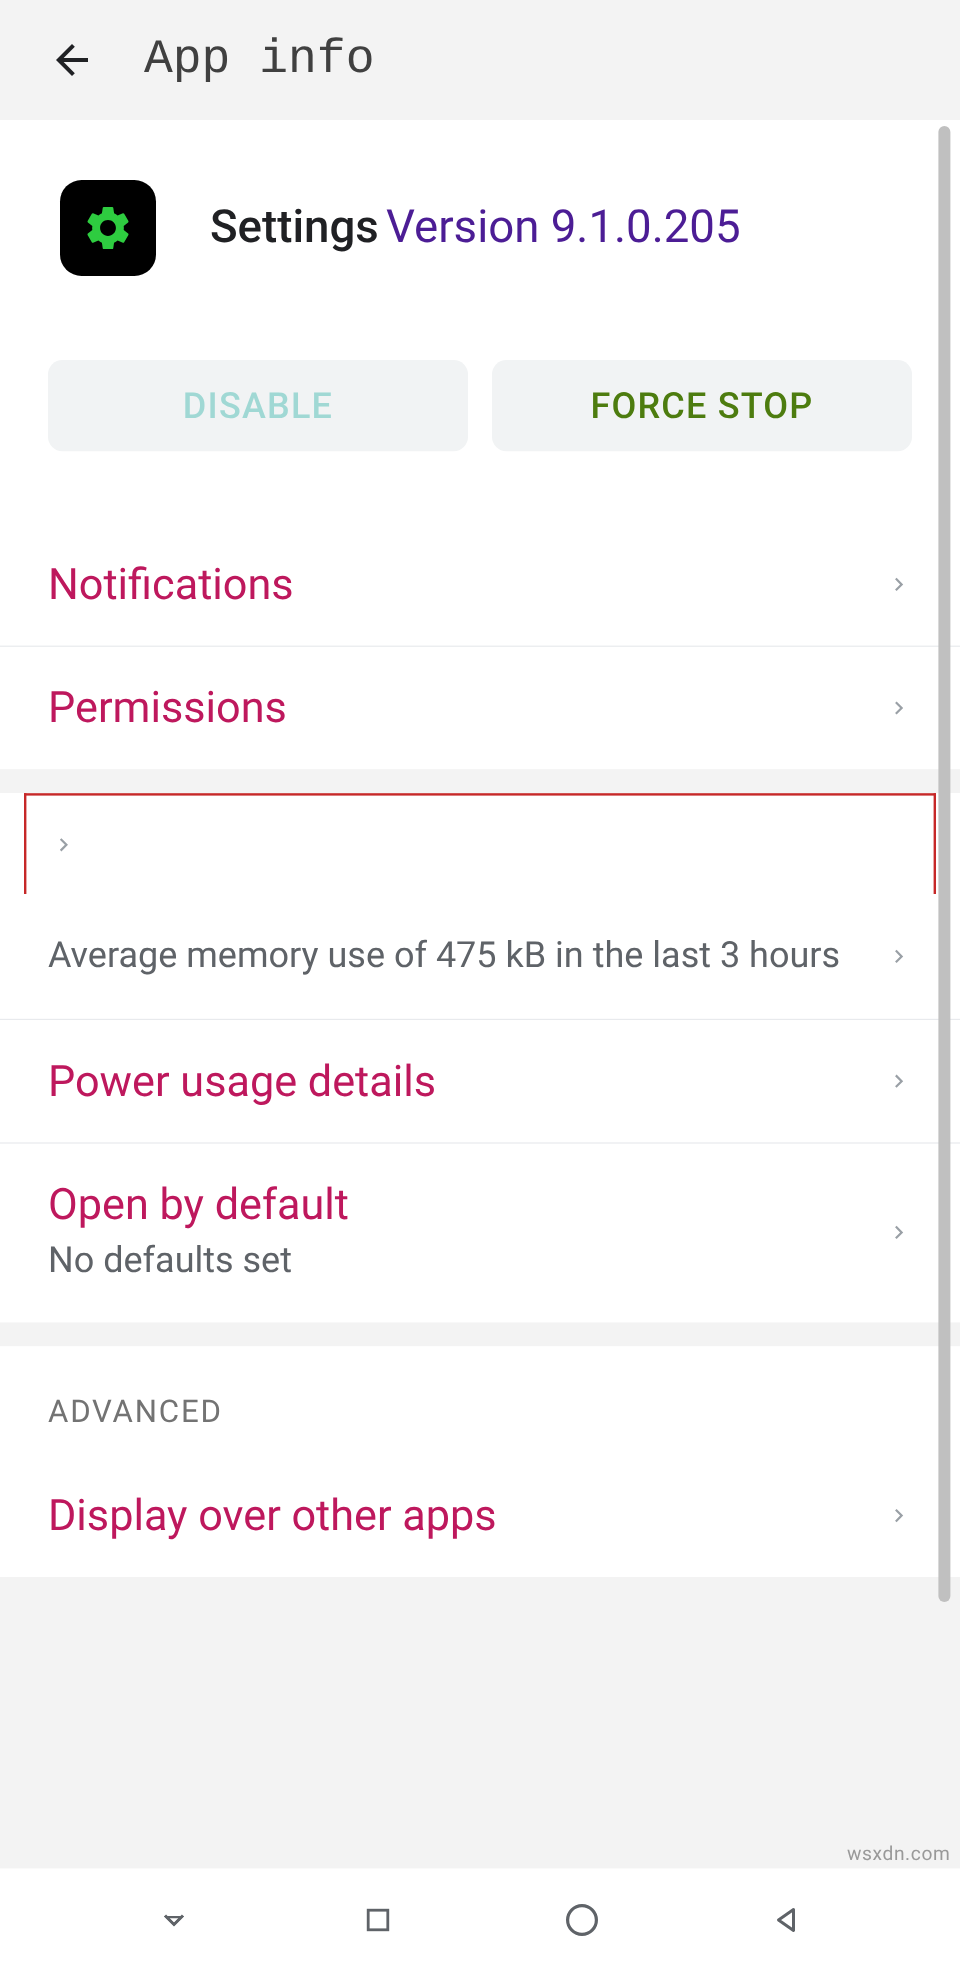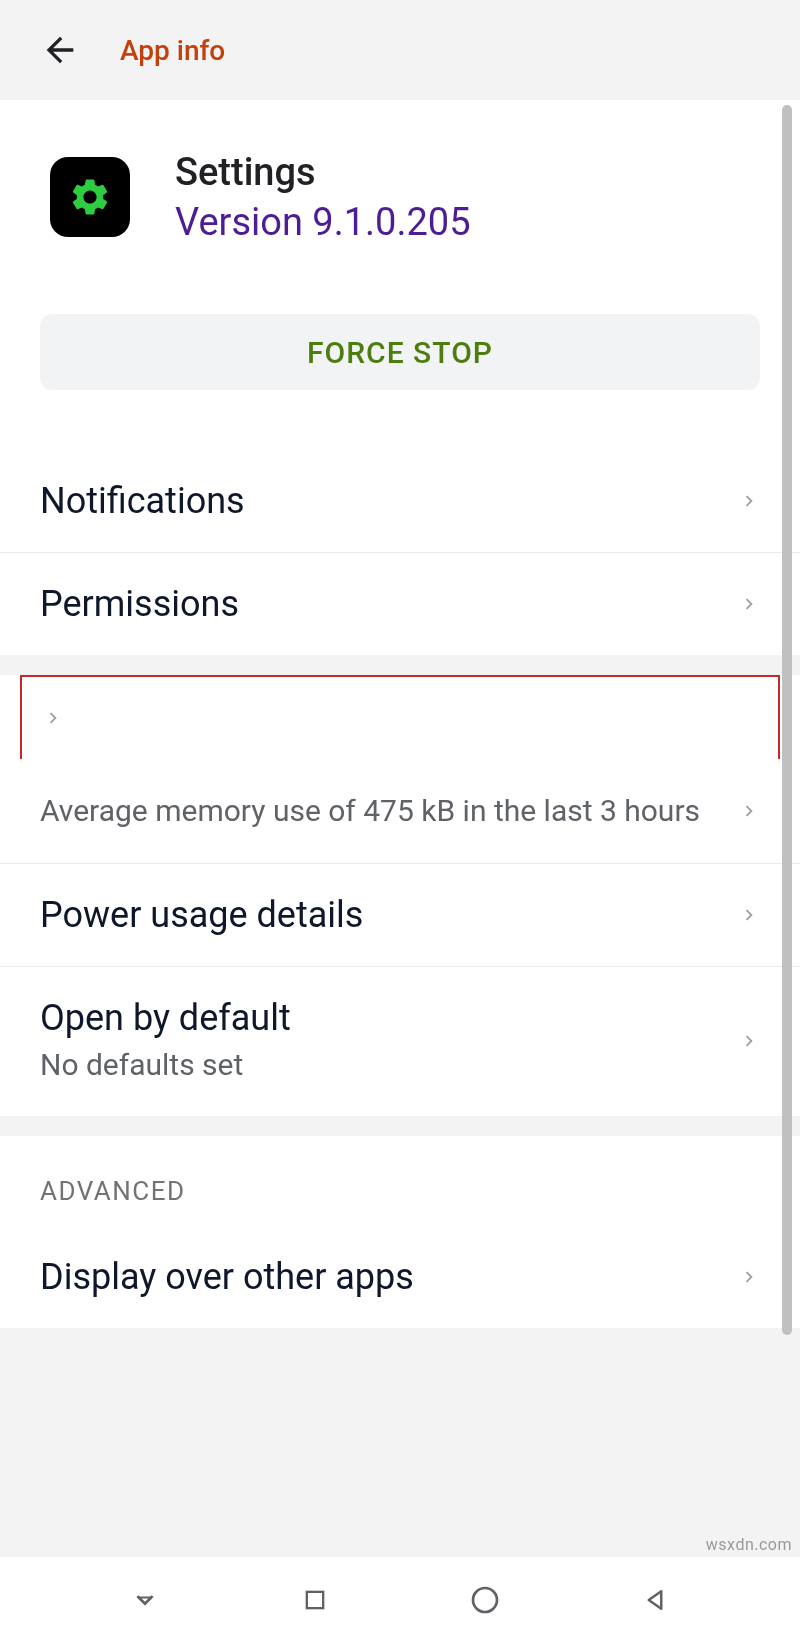--- a/index.html
+++ b/index.html
@@ -25,23 +25,24 @@
       gap: 40px;
     }
     .back-arrow {
       width: 40px;
       height: 40px;
       display: flex;
       align-items: center;
       justify-content: center;
     }
     .header-title {
-      font-size: 28px;
+      font-size: 40px;
       font-weight: 500;
-      color: #c2410c;
+      color: #404040;
+      font-family: Liberation Mono, monospace;
     }
     .content {
       background: #fff;
       position: relative;
     }
     .app-section {
       padding: 50px 40px 40px 50px;
       display: flex;
       align-items: center;
       gap: 45px;
@@ -54,21 +55,21 @@
       display: flex;
       align-items: center;
       justify-content: center;
     }
     .gear-icon {
       width: 44px;
       height: 44px;
     }
     .app-details {
       display: flex;
-      flex-direction: column;
+      flex-direction: row;
       gap: 6px;
     }
     .app-name {
       font-size: 38px;
       font-weight: 500;
       color: #202124;
     }
     .app-version {
       font-size: 38px;
       color: #4c1d95;
@@ -110,21 +111,21 @@
       border-bottom: none;
     }
     .list-item-content {
       flex: 1;
       display: flex;
       flex-direction: column;
       gap: 4px;
     }
     .list-item-title {
       font-size: 36px;
-      color: #0f172a;
+      color: #be185d;
       font-weight: 400;
     }
     .list-item-subtitle {
       font-size: 30px;
       color: #5f6368;
       line-height: 1.45;
       padding-right: 30px;
     }
     .chevron {
       flex-shrink: 0;
@@ -204,20 +205,21 @@
         <circle cx="12" cy="12" r="2.2" fill="#000"></circle>
       </svg>
     </div>
     <div class="app-details">
       <div class="app-name">Settings</div>
       <div class="app-version">Version 9.1.0.205</div>
     </div>
   </div>
 
   <div class="button-row">
+    <button class="action-button disabled">DISABLE</button>
     <button class="action-button teal">FORCE STOP</button>
   </div>
 
   <div class="list-section">
     <div class="list-item">
       <div class="list-item-content">
         <div class="list-item-title">Notifications</div>
       </div>
       <svg class="chevron" viewBox="0 0 24 24">
         <path d="M8.59 16.59L13.17 12 8.59 7.41 10 6l6 6-6 6-1.41-1.41z" fill="#9aa0a6"></path>

